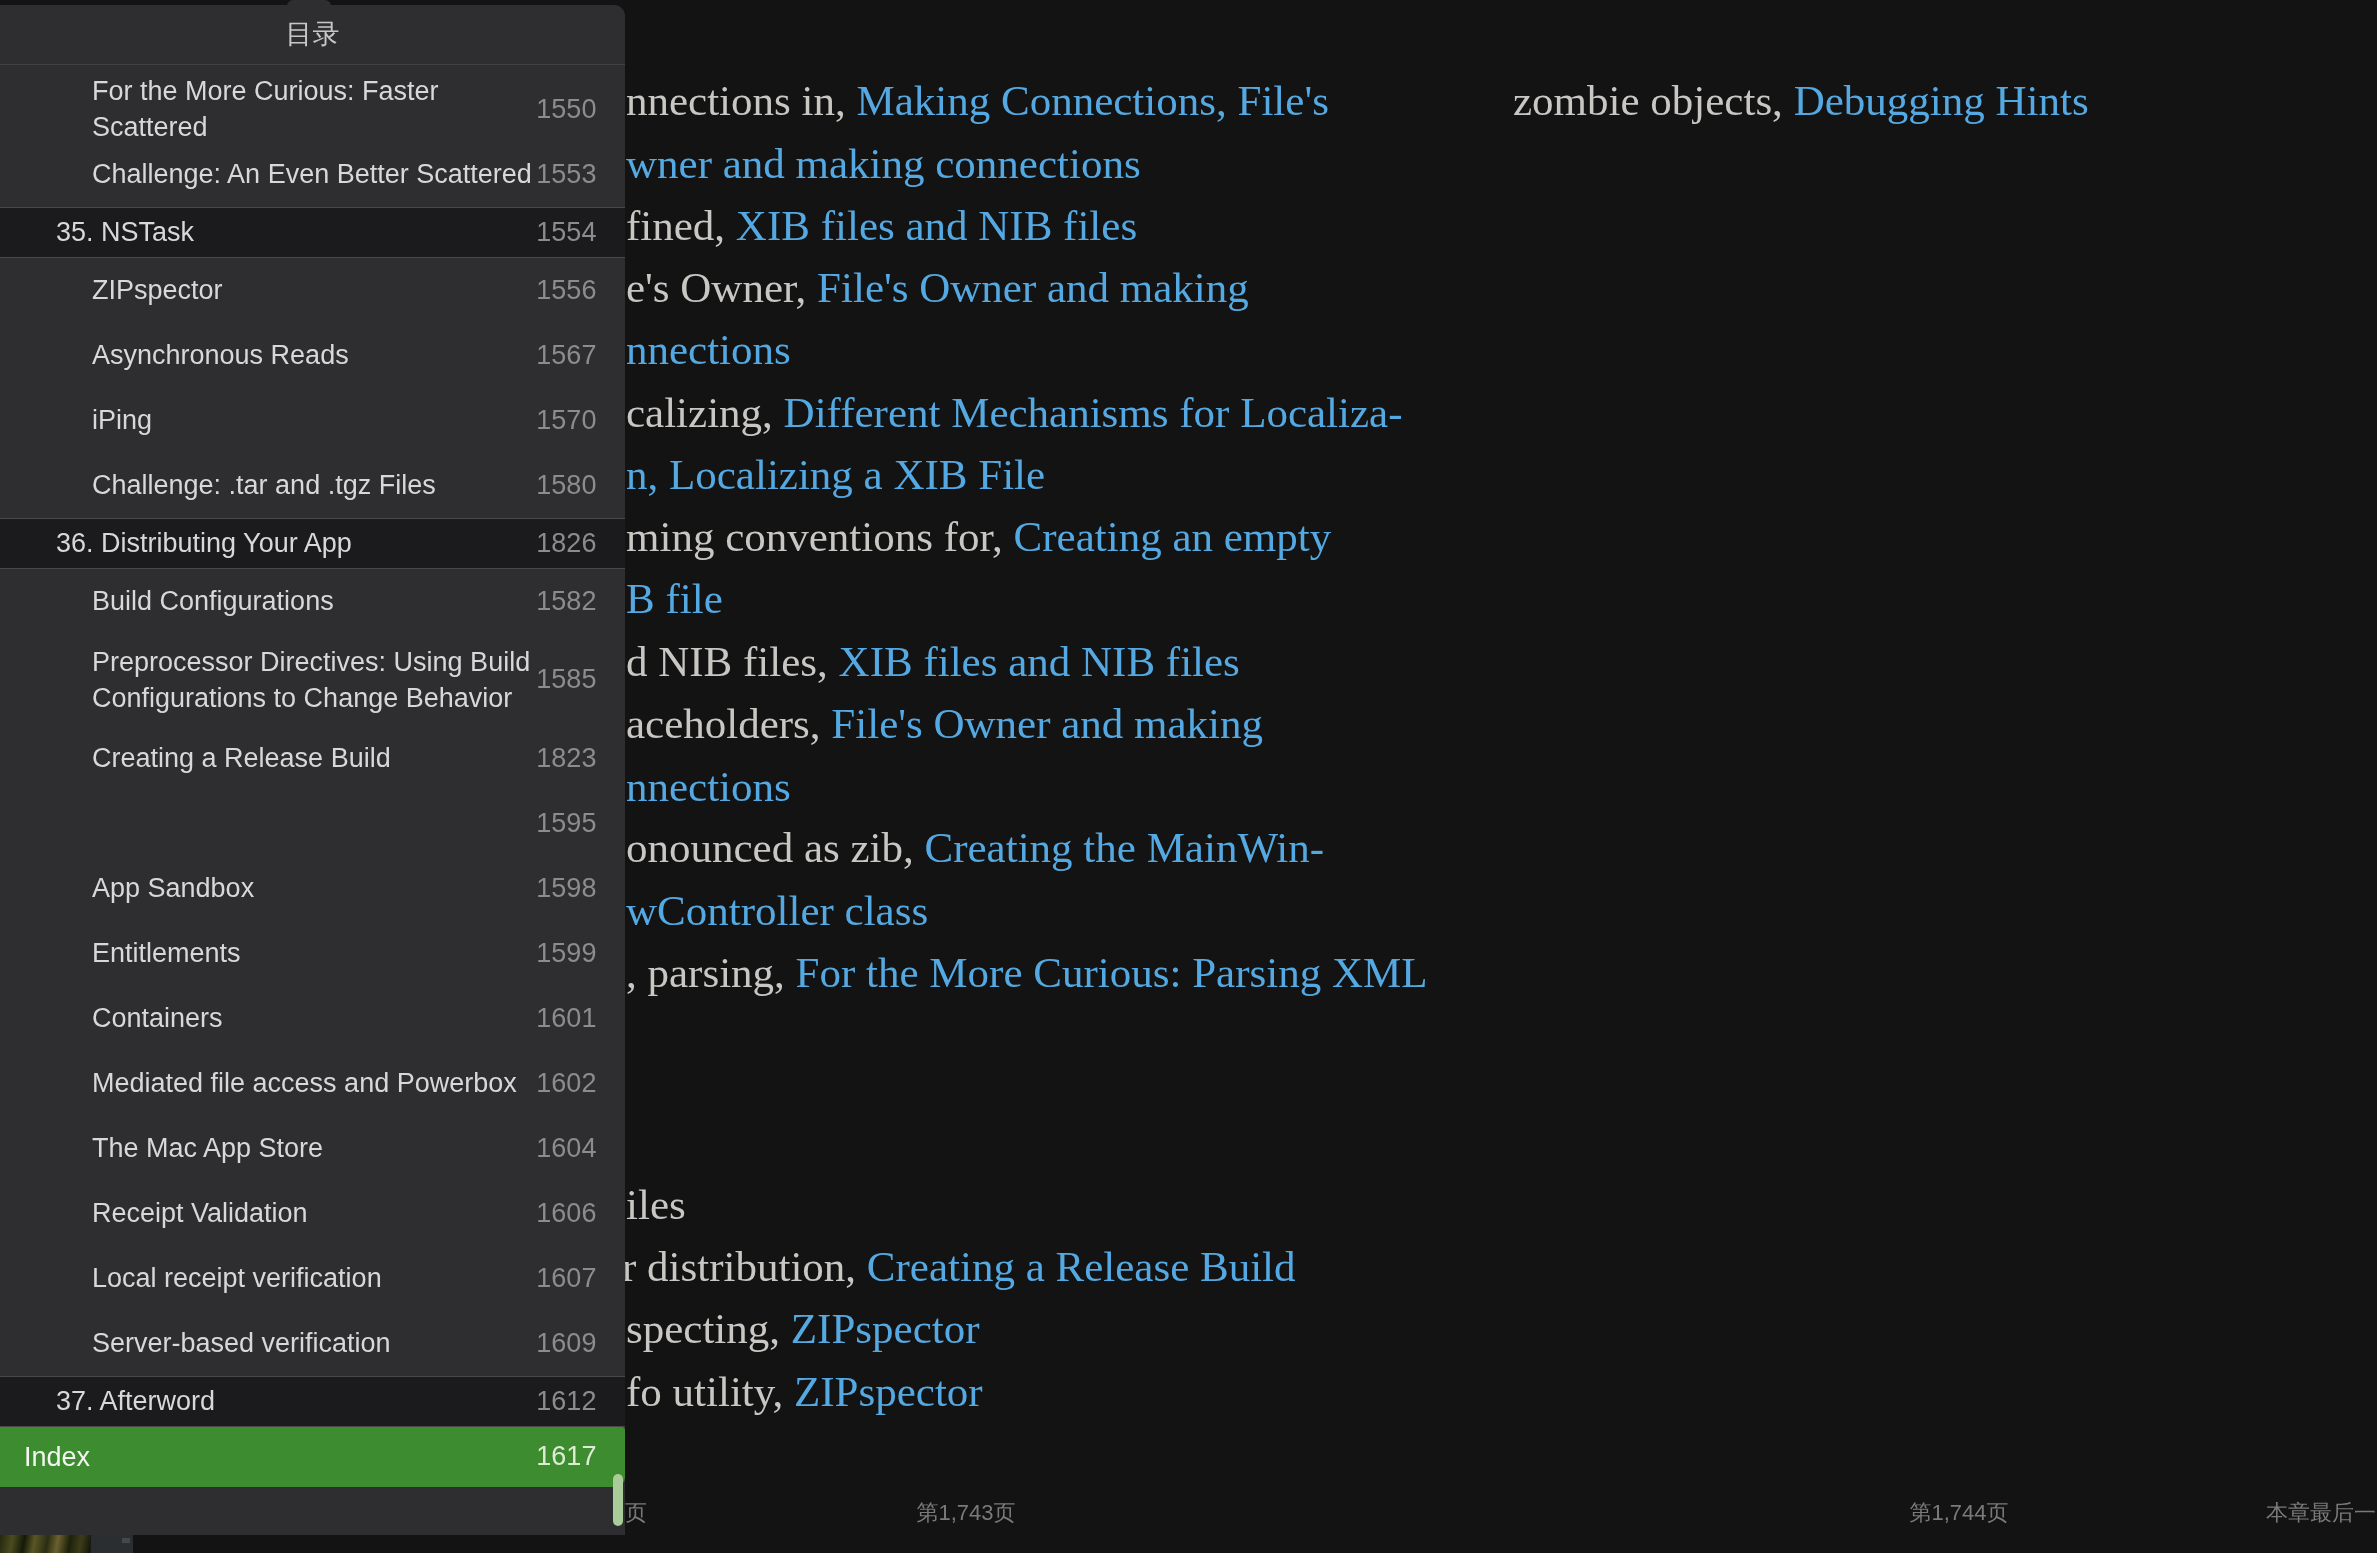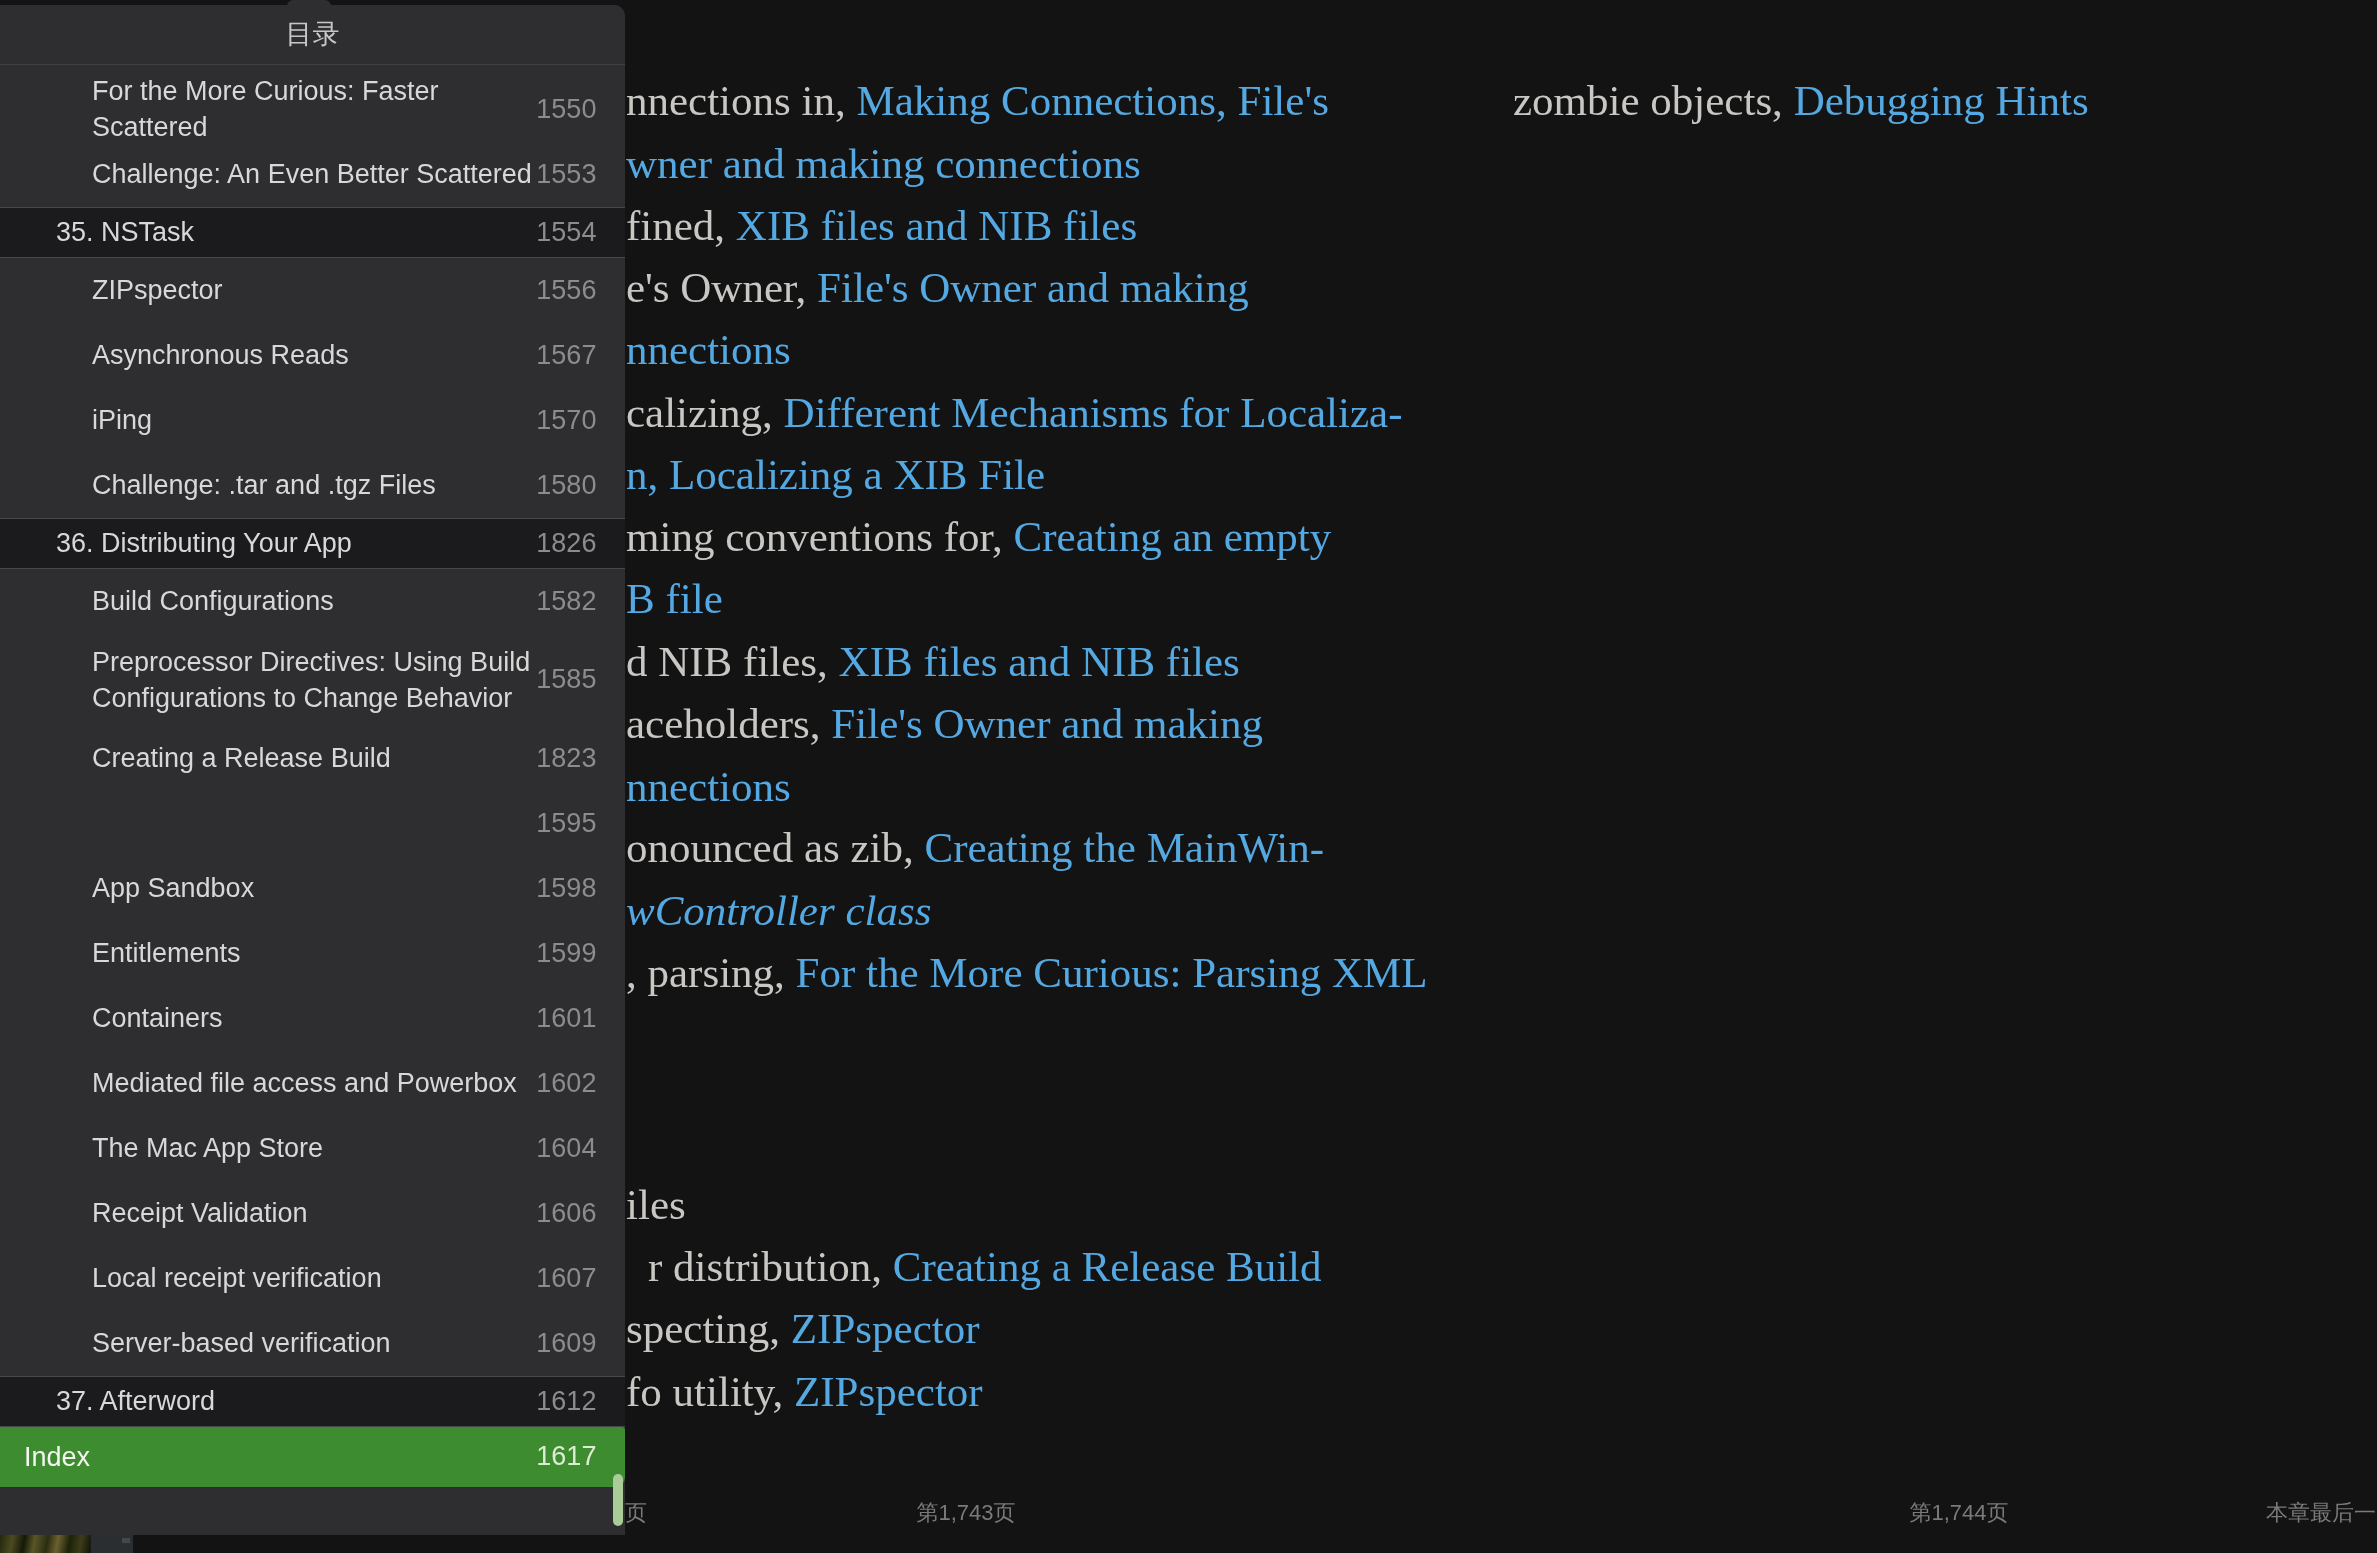--- a/index.html
+++ b/index.html
@@ -76,24 +76,24 @@
       <div class="txt-line col" style="left: 626px; top: 241px;"><span class="gy">e's Owner, </span><span class="lk">File's Owner and making</span></div>
       <div class="txt-line col" style="left: 626px; top: 303px;"><span class="lk">nnections</span></div>
       <div class="txt-line col" style="left: 626px; top: 366px;"><span class="gy">calizing, </span><span class="lk">Different Mechanisms for Localiza-</span></div>
       <div class="txt-line col" style="left: 626px; top: 428px;"><span class="lk">n, </span><span class="lk">Localizing a XIB File</span></div>
       <div class="txt-line col" style="left: 626px; top: 490px;"><span class="gy">ming conventions for, </span><span class="lk">Creating an empty</span></div>
       <div class="txt-line col" style="left: 626px; top: 552px;"><span class="lk">B file</span></div>
       <div class="txt-line col" style="left: 626px; top: 615px;"><span class="gy">d NIB files, </span><span class="lk">XIB files and NIB files</span></div>
       <div class="txt-line col" style="left: 626px; top: 677px;"><span class="gy">aceholders, </span><span class="lk">File's Owner and making</span></div>
       <div class="txt-line col" style="left: 626px; top: 740px;"><span class="lk">nnections</span></div>
       <div class="txt-line col" style="left: 626px; top: 801px;"><span class="gy">onounced as zib, </span><span class="lk">Creating the MainWin-</span></div>
-      <div class="txt-line col" style="left: 626px; top: 864px; font-style: italic;"><span class="lk">wController class</span></div>
+      <div class="txt-line col" style="left: 626px; top: 864px;"><span class="lk">wController class</span></div>
       <div class="txt-line col" style="left: 626px; top: 926px;"><span class="gy">, parsing, </span><span class="lk">For the More Curious: Parsing XML</span></div>
       <div class="txt-line col" style="left: 626px; top: 1158px;"><span class="gy">iles</span></div>
-      <div class="txt-line col" style="left: 648px; top: 1220px;"><span class="gy">r distribution, </span><span class="lk">Creating a Release Build</span></div>
+      <div class="txt-line col" style="left: 622px; top: 1220px;"><span class="gy">r distribution, </span><span class="lk">Creating a Release Build</span></div>
       <div class="txt-line col" style="left: 626px; top: 1282px;"><span class="gy">specting, </span><span class="lk">ZIPspector</span></div>
       <div class="txt-line col" style="left: 626px; top: 1345px;"><span class="gy">fo utility, </span><span class="lk">ZIPspector</span></div>
     </div>
   <div id="right-col">
       <div class="txt-line col" style="left: 1513px; top: 54px;"><span class="gy">zombie objects, </span><span class="lk">Debugging Hints</span></div>
     </div>
 
   <div class="footer-label" style="left:625px;top:1498px;">页</div>
   <div class="footer-label" style="left:966px;top:1498px;transform:translateX(-50%);">第1,743页</div>
   <div class="footer-label" style="left:1959px;top:1498px;transform:translateX(-50%);">第1,744页</div>

